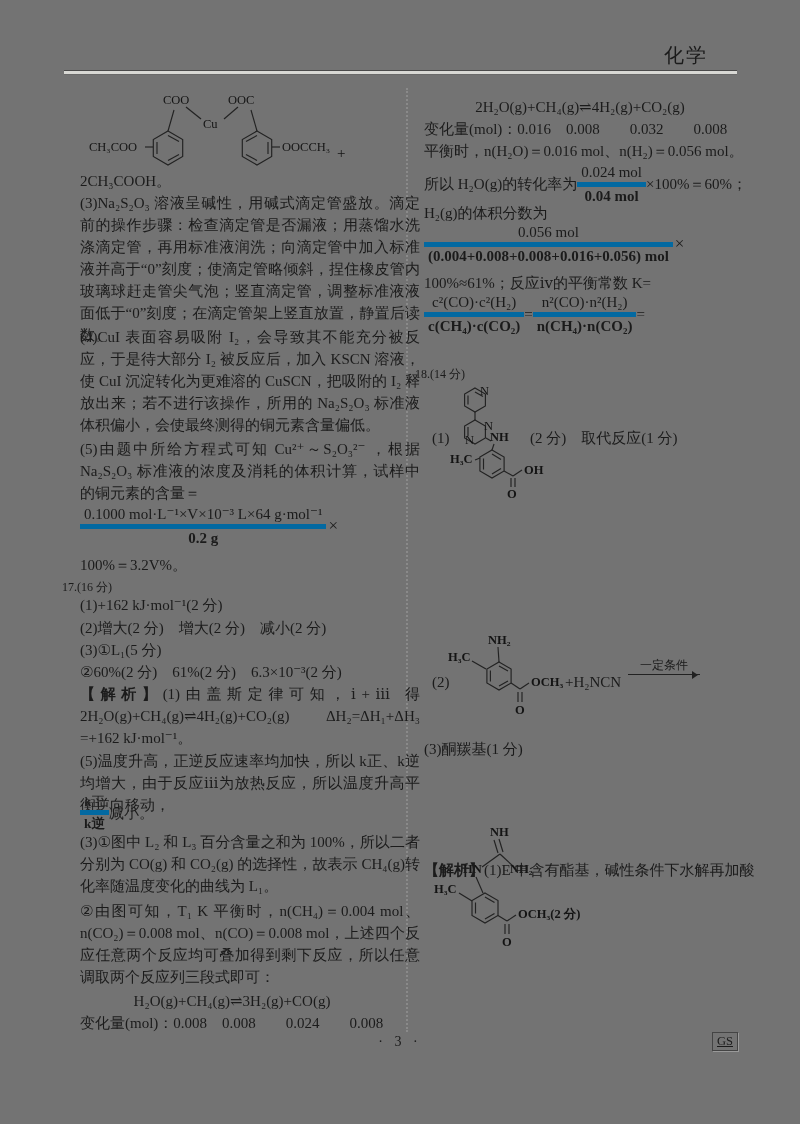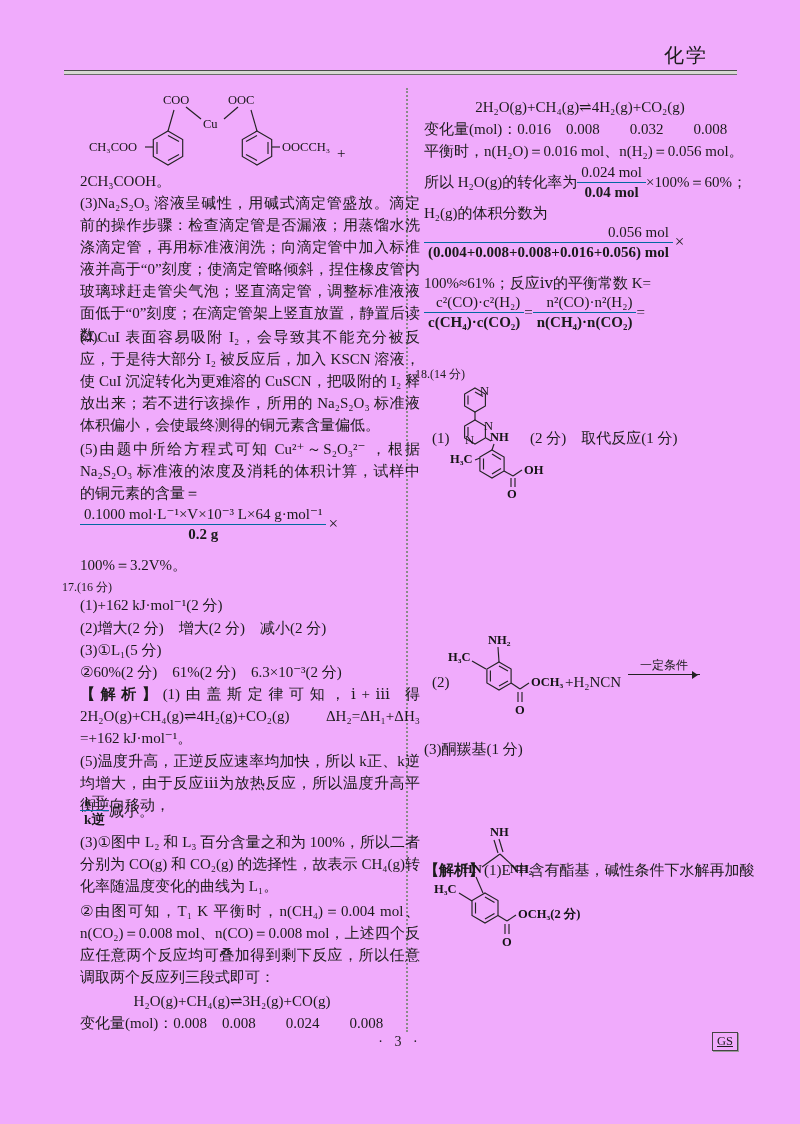--- a/index.html
+++ b/index.html
@@ -1,34 +1,34 @@
 <!DOCTYPE html>
 <html><head>
 <meta charset="utf-8">
 <style>
   html,body{margin:0;padding:0;background:#e8e8e6;}
-  .page{position:relative;width:800px;height:1124px;background:#f0abfc;overflow:hidden;
+  .page{position:relative;width:800px;height:1124px;background:#737373;overflow:hidden;
         font-family:"Liberation Serif","DejaVu Serif","DejaVu Sans",serif;color:#1b1b1b;}
   .hdr-title{position:absolute;left:664px;top:42px;font-size:20px;letter-spacing:2px;}
   .hdr-rule{position:absolute;left:64px;top:70px;width:673px;height:2.5px;
             border-top:1.6px solid #4a4a4a;border-bottom:1.4px solid #6a6a6a;background:#d8d8d4;}
   .col-divider{position:absolute;left:406px;top:88px;height:944px;width:0;border-left:2px dotted #8a8a8a;}
   .col{position:absolute;font-size:15px;line-height:22px;}
   .col-left{left:62px;top:86px;width:340px;}
   .col-right{left:413px;top:88px;width:334px;}
   .blk{position:absolute;left:0;width:100%;}
   .ind{padding-left:18px;}
   .ind-r{padding-left:11px;}
   .just{text-align:justify;text-justify:inter-character;}
   .qnum{font-size:12px;}
   .jxb{font-weight:bold;}
   .center{text-align:center;}
   .nowrap{white-space:nowrap;}
   .frac{display:inline-block;vertical-align:middle;text-align:center;line-height:1.12;font-size:15px;}
-  .frac .num{display:block;border-bottom:1px solid #0369a1;padding:0 4px 1px;text-align:right;}
+  .frac .num{display:block;border-bottom:5px solid #0369a1;padding:0 4px 1px;}
   .frac .den{display:block;padding:1px 4px 0;font-weight:bold;}
   .frow{display:flex;align-items:center;}
   .bigx{font-size:17px;margin-left:2px;}
   svg{position:absolute;overflow:visible;}
   svg text{font-size:12.5px;fill:#141414;font-family:"Liberation Serif","DejaVu Serif",serif;}
   svg .bond{stroke:#222;stroke-width:1.15;fill:none;}
   .abs{position:absolute;white-space:nowrap;}
   .rxn-arrow{position:absolute;text-align:center;font-size:12px;line-height:13px;}
   .rxn-arrow .shaft{position:relative;border-top:1.2px solid #222;margin-top:2px;}
   .rxn-arrow .shaft::after{content:"";position:absolute;right:-2px;top:-4.5px;

